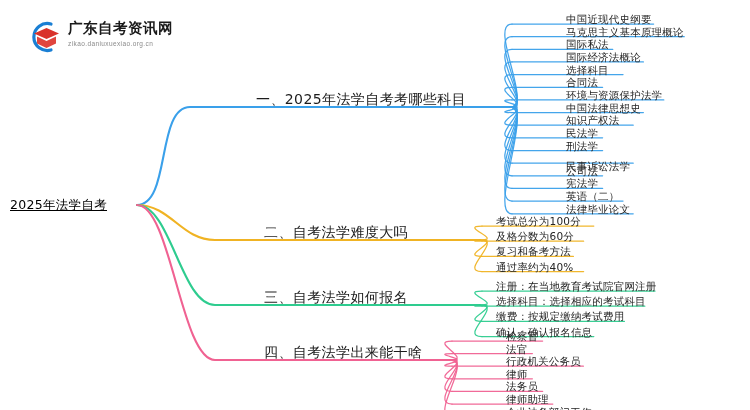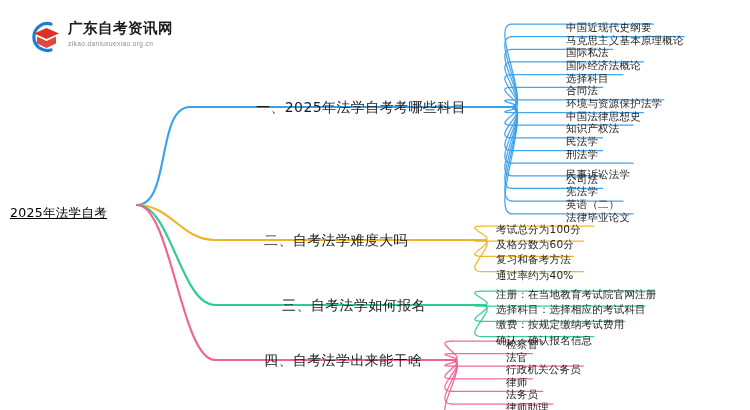--- a/index.html
+++ b/index.html
@@ -46,21 +46,20 @@
     letter-spacing: .4px;
     white-space: nowrap;
     font-family: "Liberation Sans", sans-serif;
   }
   
   .node {
     position: absolute;
     white-space: nowrap;
     color: #222222;
     font-family: "DejaVu Sans", "Liberation Sans", sans-serif;
-    margin-top: 8px;
   }
   .node.root {
     font-size: 12.5px;
     color: #000000;
     letter-spacing: .3px;
     text-decoration: underline;
   }
   .node.branch {
     font-size: 14px;
     color: #1c1c1c;
@@ -177,21 +176,21 @@
       <div class="node leaf" style="left: 566px; top: 160px;">民事诉讼法学</div>
       <div class="node leaf" style="left: 566px; top: 164.8px;">公司法</div>
       <div class="node leaf" style="left: 566px; top: 177.45px;">宪法学</div>
       <div class="node leaf" style="left: 566px; top: 190.1px;">英语（二）</div>
       <div class="node leaf" style="left: 566px; top: 202.75px;">法律毕业论文</div>
       <div class="node branch" style="left: 264px; top: 224px;">二、自考法学难度大吗</div>
       <div class="node leaf" style="left: 496px; top: 215px;">考试总分为100分</div>
       <div class="node leaf" style="left: 496px; top: 230.2px;">及格分数为60分</div>
       <div class="node leaf" style="left: 496px; top: 245.4px;">复习和备考方法</div>
       <div class="node leaf" style="left: 496px; top: 260.6px;">通过率约为40%</div>
-      <div class="node branch" style="left: 282px; top: 289px; font-family: Liberation Serif, serif;">三、自考法学如何报名</div>
+      <div class="node branch" style="left: 264px; top: 289px; font-family: Liberation Serif, serif;">三、自考法学如何报名</div>
       <div class="node leaf" style="left: 496px; top: 280px;">注册：在当地教育考试院官网注册</div>
       <div class="node leaf" style="left: 496px; top: 295.2px;">选择科目：选择相应的考试科目</div>
       <div class="node leaf" style="left: 496px; top: 310.4px;">缴费：按规定缴纳考试费用</div>
       <div class="node leaf" style="left: 496px; top: 325.6px;">确认：确认报名信息</div>
       <div class="node branch" style="left: 264px; top: 344px;">四、自考法学出来能干啥</div>
       <div class="node leaf" style="left: 506px; top: 330px;">检察官</div>
       <div class="node leaf" style="left: 506px; top: 342.6px;">法官</div>
       <div class="node leaf" style="left: 506px; top: 355.2px;">行政机关公务员</div>
       <div class="node leaf" style="left: 506px; top: 367.8px;">律师</div>
       <div class="node leaf" style="left: 506px; top: 380.4px;">法务员</div>

